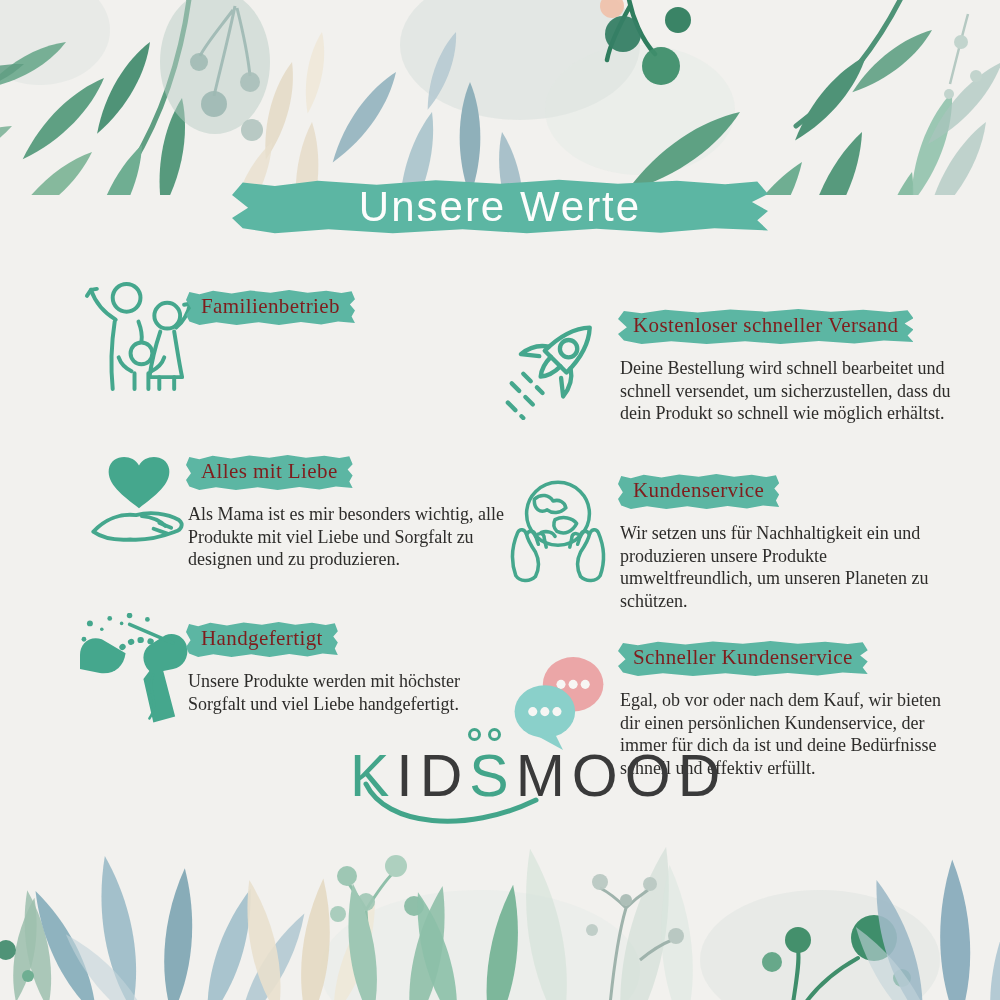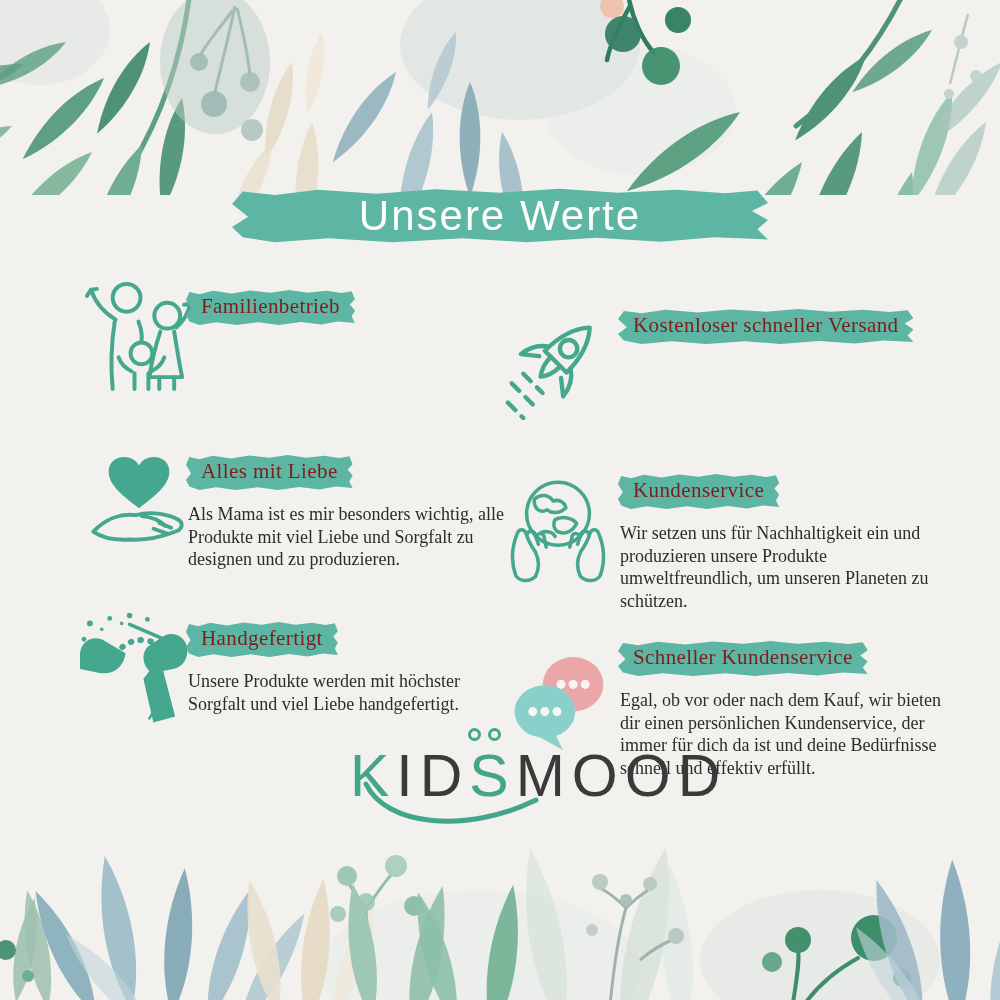--- a/index.html
+++ b/index.html
@@ -20,21 +20,21 @@
   }
   svg.deco{position:absolute;left:0;pointer-events:none;}
   svg.deco.top{top:0;}
   svg.deco.bottom{bottom:0;}
 
   .brush{
     background:var(--banner-teal,#5cb6a3);
     clip-path:polygon(0% 30%,2% 8%,8% 14%,16% 5%,27% 12%,38% 4%,50% 10%,61% 3%,72% 10%,83% 5%,92% 11%,98% 6%,100% 28%,97% 42%,100% 58%,98% 74%,100% 92%,90% 88%,80% 96%,68% 89%,55% 97%,43% 90%,30% 97%,18% 90%,8% 97%,2% 88%,0% 70%,3% 52%);
   }
   .title-banner{
-    position:absolute;left:232px;top:187px;width:536px;height:57px;
+    position:absolute;left:232px;top:178px;width:536px;height:57px;
     display:flex;align-items:center;justify-content:center;
   }
   .title-banner .title-text{
     font-family:"Liberation Sans",sans-serif;
     font-size:42px;color:#fdfdfc;letter-spacing:2px;font-weight:400;
   }
 
   .value-item{position:absolute;width:340px;}
   .value-item .icon-box{position:absolute;color:var(--icon-teal,#45a78d);}
   .heading-banner{
@@ -240,20 +240,21 @@
           <path d="M39,44 C30,50 25,60 24,70 L39,58"></path>
           <path d="M71,44 C80,50 85,60 86,70 L71,58"></path>
           <path d="M48,50 C48,60 50,66 55,72 C60,66 62,60 62,50"></path>
         </g>
         <path d="M20,62 L40,82" stroke-dasharray="11 9"></path>
         <path d="M8,72 L36,100" stroke-dasharray="11 9"></path>
         <path d="M4,92 L20,108" stroke-dasharray="11 9"></path>
       </svg>
     </div>
     <div class="heading-banner brush">Kostenloser schneller Versand</div>
+    <p>Deine Bestellung wird schnell bearbeitet und schnell versendet, um sicherzustellen, dass du dein Produkt so schnell wie möglich erhältst.</p>
   </div>
 
   
   <div class="value-item col-l row-2">
     <div class="icon-box i3">
       <svg viewBox="0 0 110 115" width="100%" height="100%">
         <path d="M55,64 C38,51 22,39 24,24 C26,9 48,7 55,20 C62,7 84,9 86,24 C88,39 72,51 55,64 Z" fill="currentColor"></path>
         <g fill="none" stroke="currentColor" stroke-width="4" stroke-linecap="round" stroke-linejoin="round">
           <path d="M8,88 C20,75 36,69 52,71 C66,67 84,69 96,76 C101,80 99,86 92,88 C76,94 60,97 46,96 C32,97 18,95 8,88 Z"></path>
           <path d="M58,72 C68,73 77,77 82,82"></path>

